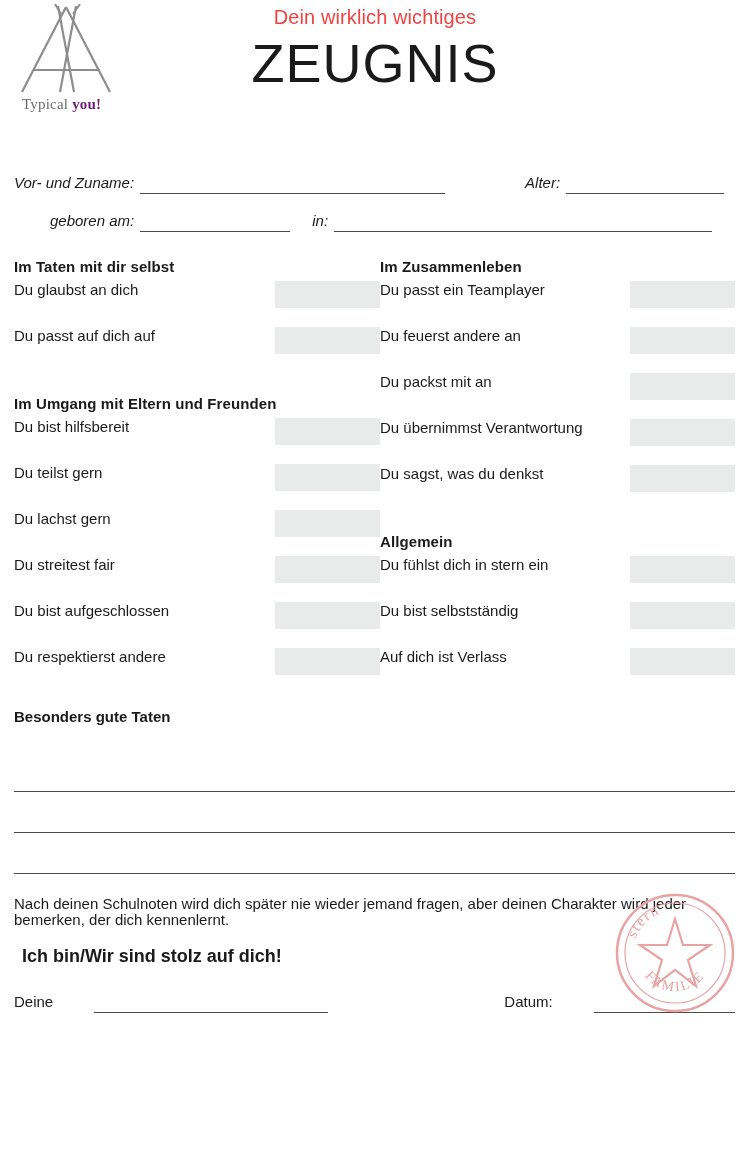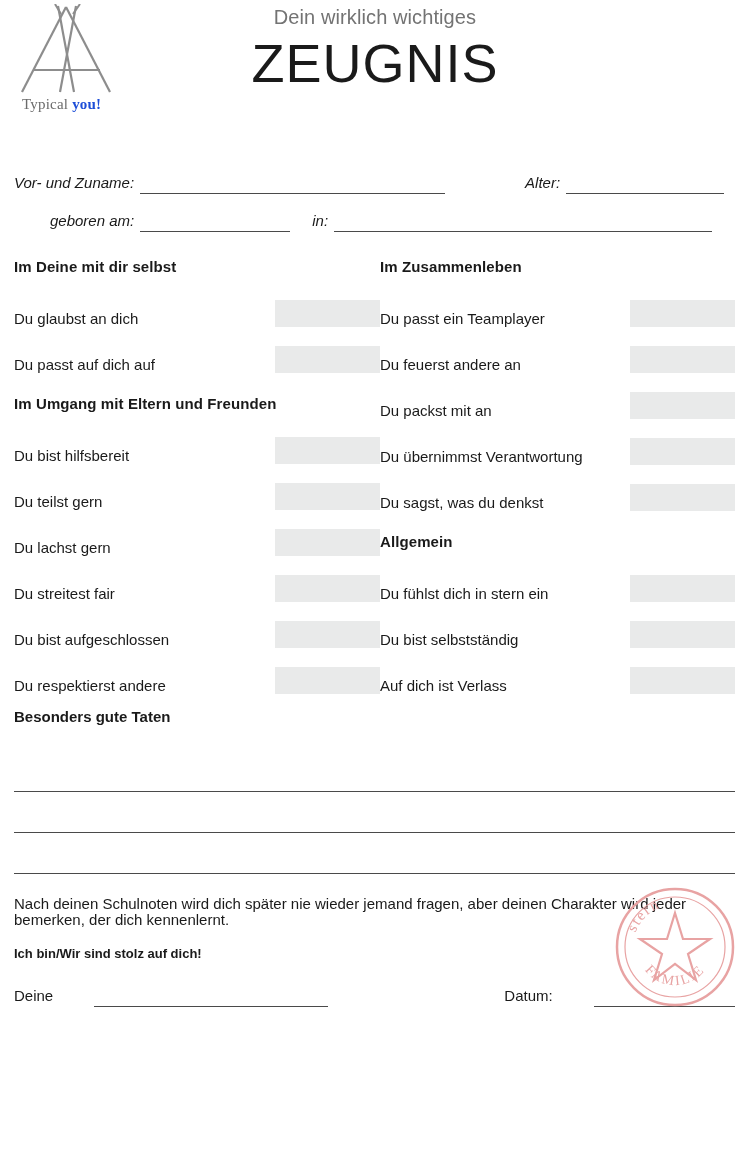--- a/index.html
+++ b/index.html
@@ -32,32 +32,32 @@
   .logo-text {
     position: absolute;
     left: 8px;
     top: 92px;
     font-family: "Liberation Serif", serif;
     font-size: 15px;
     color: #6b6b6b;
     letter-spacing: .2px;
     white-space: nowrap;
   }
-  .logo-text b { color: #1d4ed8; }
+  .logo-text b { color: #701a75; }
 
   .title-block {
     position: absolute;
     left: 160px;
     top: 6px;
     width: 430px;
     text-align: center;
   }
   .title-sub {
     font-size: 20px;
-    color: #737373;
+    color: #ef4444;
     letter-spacing: .1px;
   }
   .title-main {
     font-size: 54px;
     line-height: 60px;
     letter-spacing: 1px;
     margin-top: 4px;
     font-weight: 400;
   }
 
@@ -105,21 +105,21 @@
   h2.sec {
     font-size: 15px;
     font-weight: bold;
     margin: 0 0 6px 0;
     letter-spacing: .1px;
   }
   .sec-gap { height: 22px; }
 
   .item {
     display: flex;
-    align-items: flex-end;
+    align-items: flex-start;
     height: 46px;
   }
   .item-label {
     font-size: 15px;
     flex: 1 1 auto;
     white-space: nowrap;
   }
   .item-box {
     width: 105px;
     height: 27px;
@@ -150,23 +150,23 @@
     margin-top: 22px;
     padding: 0 14px;
   }
   .footer p.note {
     font-size: 15px;
     line-height: 16px;
     margin: 0;
     max-width: 680px;
   }
   .footer h2.proud {
-    font-size: 13px;
+    font-size: 18px;
     font-weight: bold;
-    margin: 18px 0 0 0;
+    margin: 18px 0 0 8px;
   }
   .sign-row {
     display: flex;
     align-items: flex-end;
     margin-top: 20px;
     height: 26px;
     gap: 35px;
   }
   .w-deine { width: 265px; }
   .w-datum { width: 160px; }
@@ -221,21 +221,21 @@
     <span class="lbl indent-1">geboren am:</span>
     <span class="rule w-gebam"></span>
     <span class="lbl gap-in">in:</span>
     <span class="rule w-in"></span>
   </div>
 </div>
 
 <div class="columns">
 
   <div class="col col-left">
-    <h2 class="sec">Im Deine mit dir selbst</h2>
+    <h2 class="sec">Im Taten mit dir selbst</h2>
 
     <div class="item">
       <span class="item-label">Du glaubst an dich</span>
       <span class="item-box"></span>
     </div>
     <div class="item">
       <span class="item-label">Du passt auf dich auf</span>
       <span class="item-box"></span>
     </div>
 

